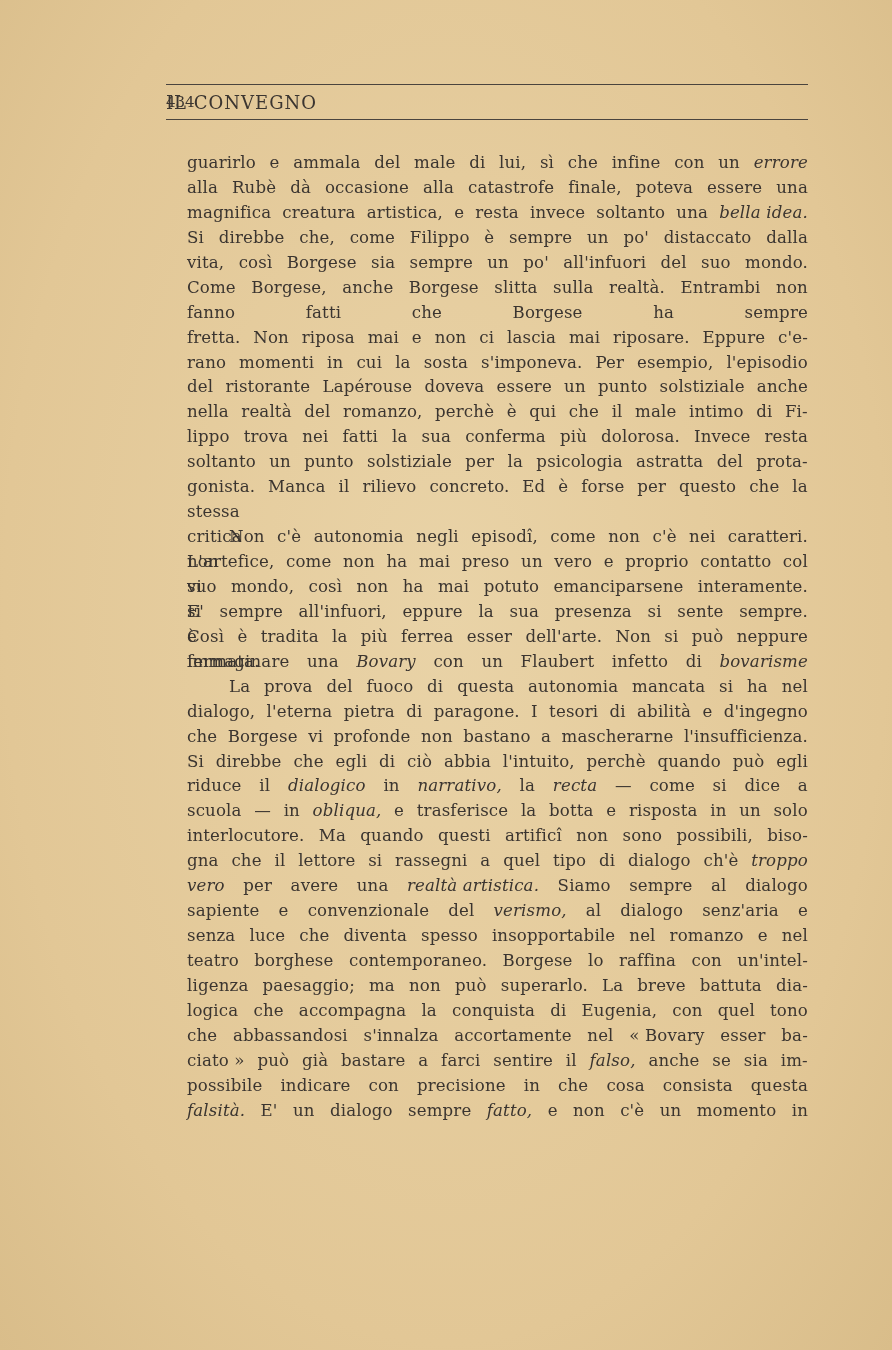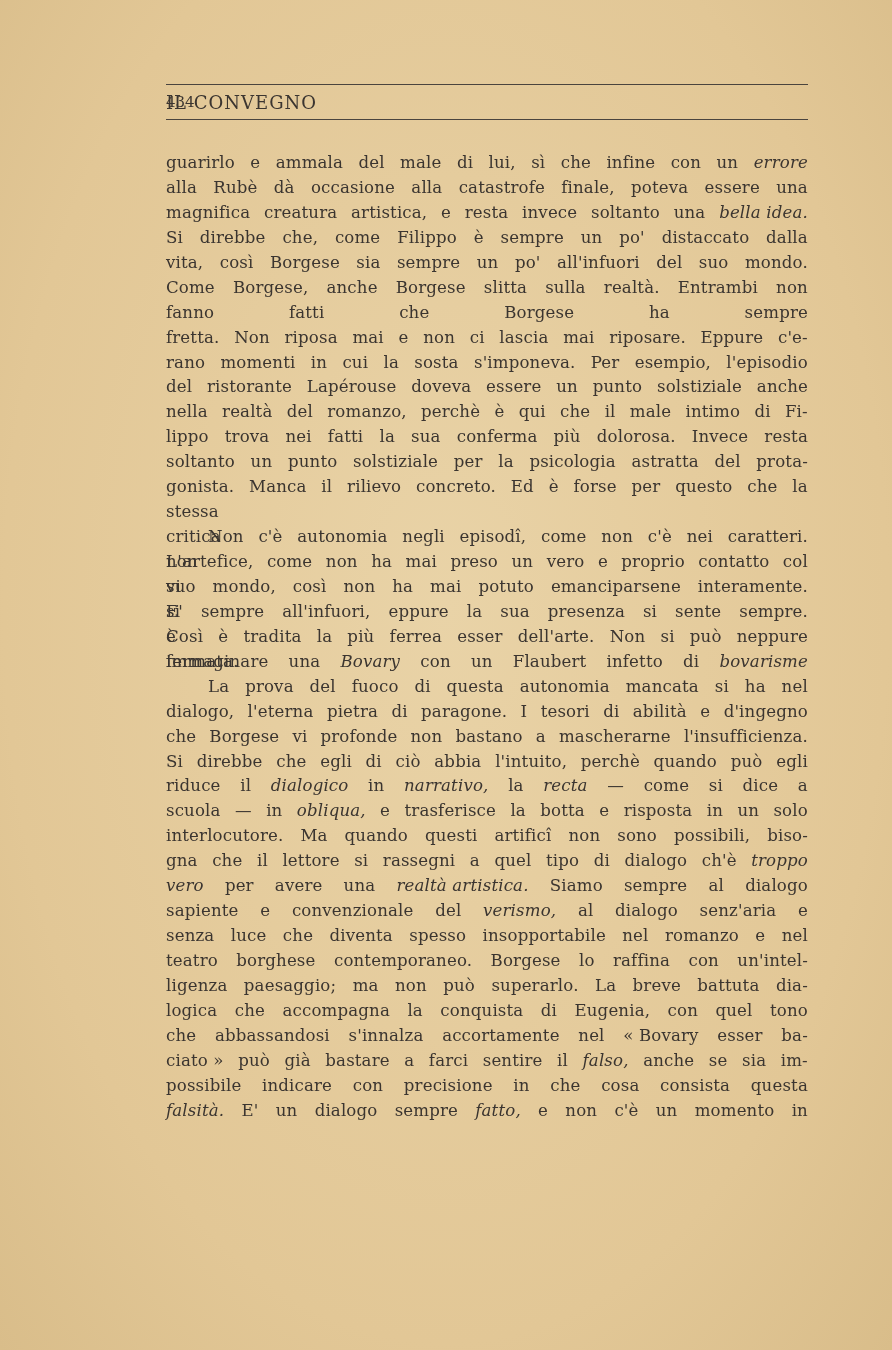--- a/index.html
+++ b/index.html
@@ -17,20 +17,21 @@
     position:relative; height:34px; line-height:34px;
   }
   .page-number { position:absolute; left:0; top:0; font-size:15px; }
   .journal-title { position:absolute; left:0; right:0; text-align:left; font-size:18px; letter-spacing:1px; top:1px; }
   .body-text { margin-top:31px; }
   .line {
     font-size:16.6px; line-height:24.95px; height:24.95px;
     text-align:justify; text-align-last:justify; white-space:nowrap;
     display:flex; justify-content:space-between;
     letter-spacing:0.15px;
+    margin-left:21px;
   }
   .line.last { justify-content:flex-start;flex-direction:column; }
   .line.last .w { margin-right:0.32em; }
   .line.indent { padding-left:42px; }
   .w { display:inline-block; }
   .i { font-style:italic; }
 </style>
 </head>
 <body>
 

